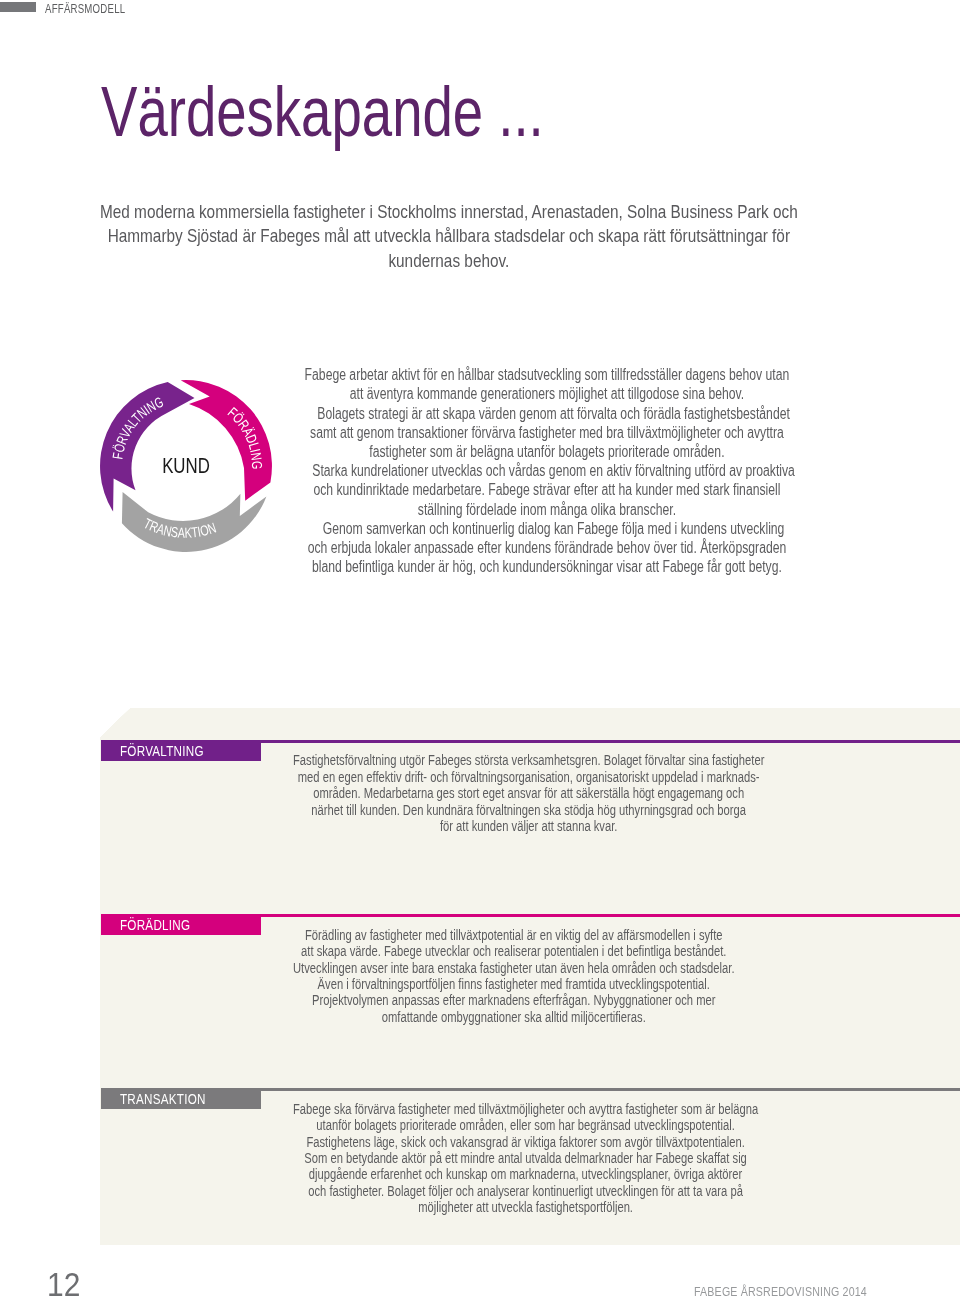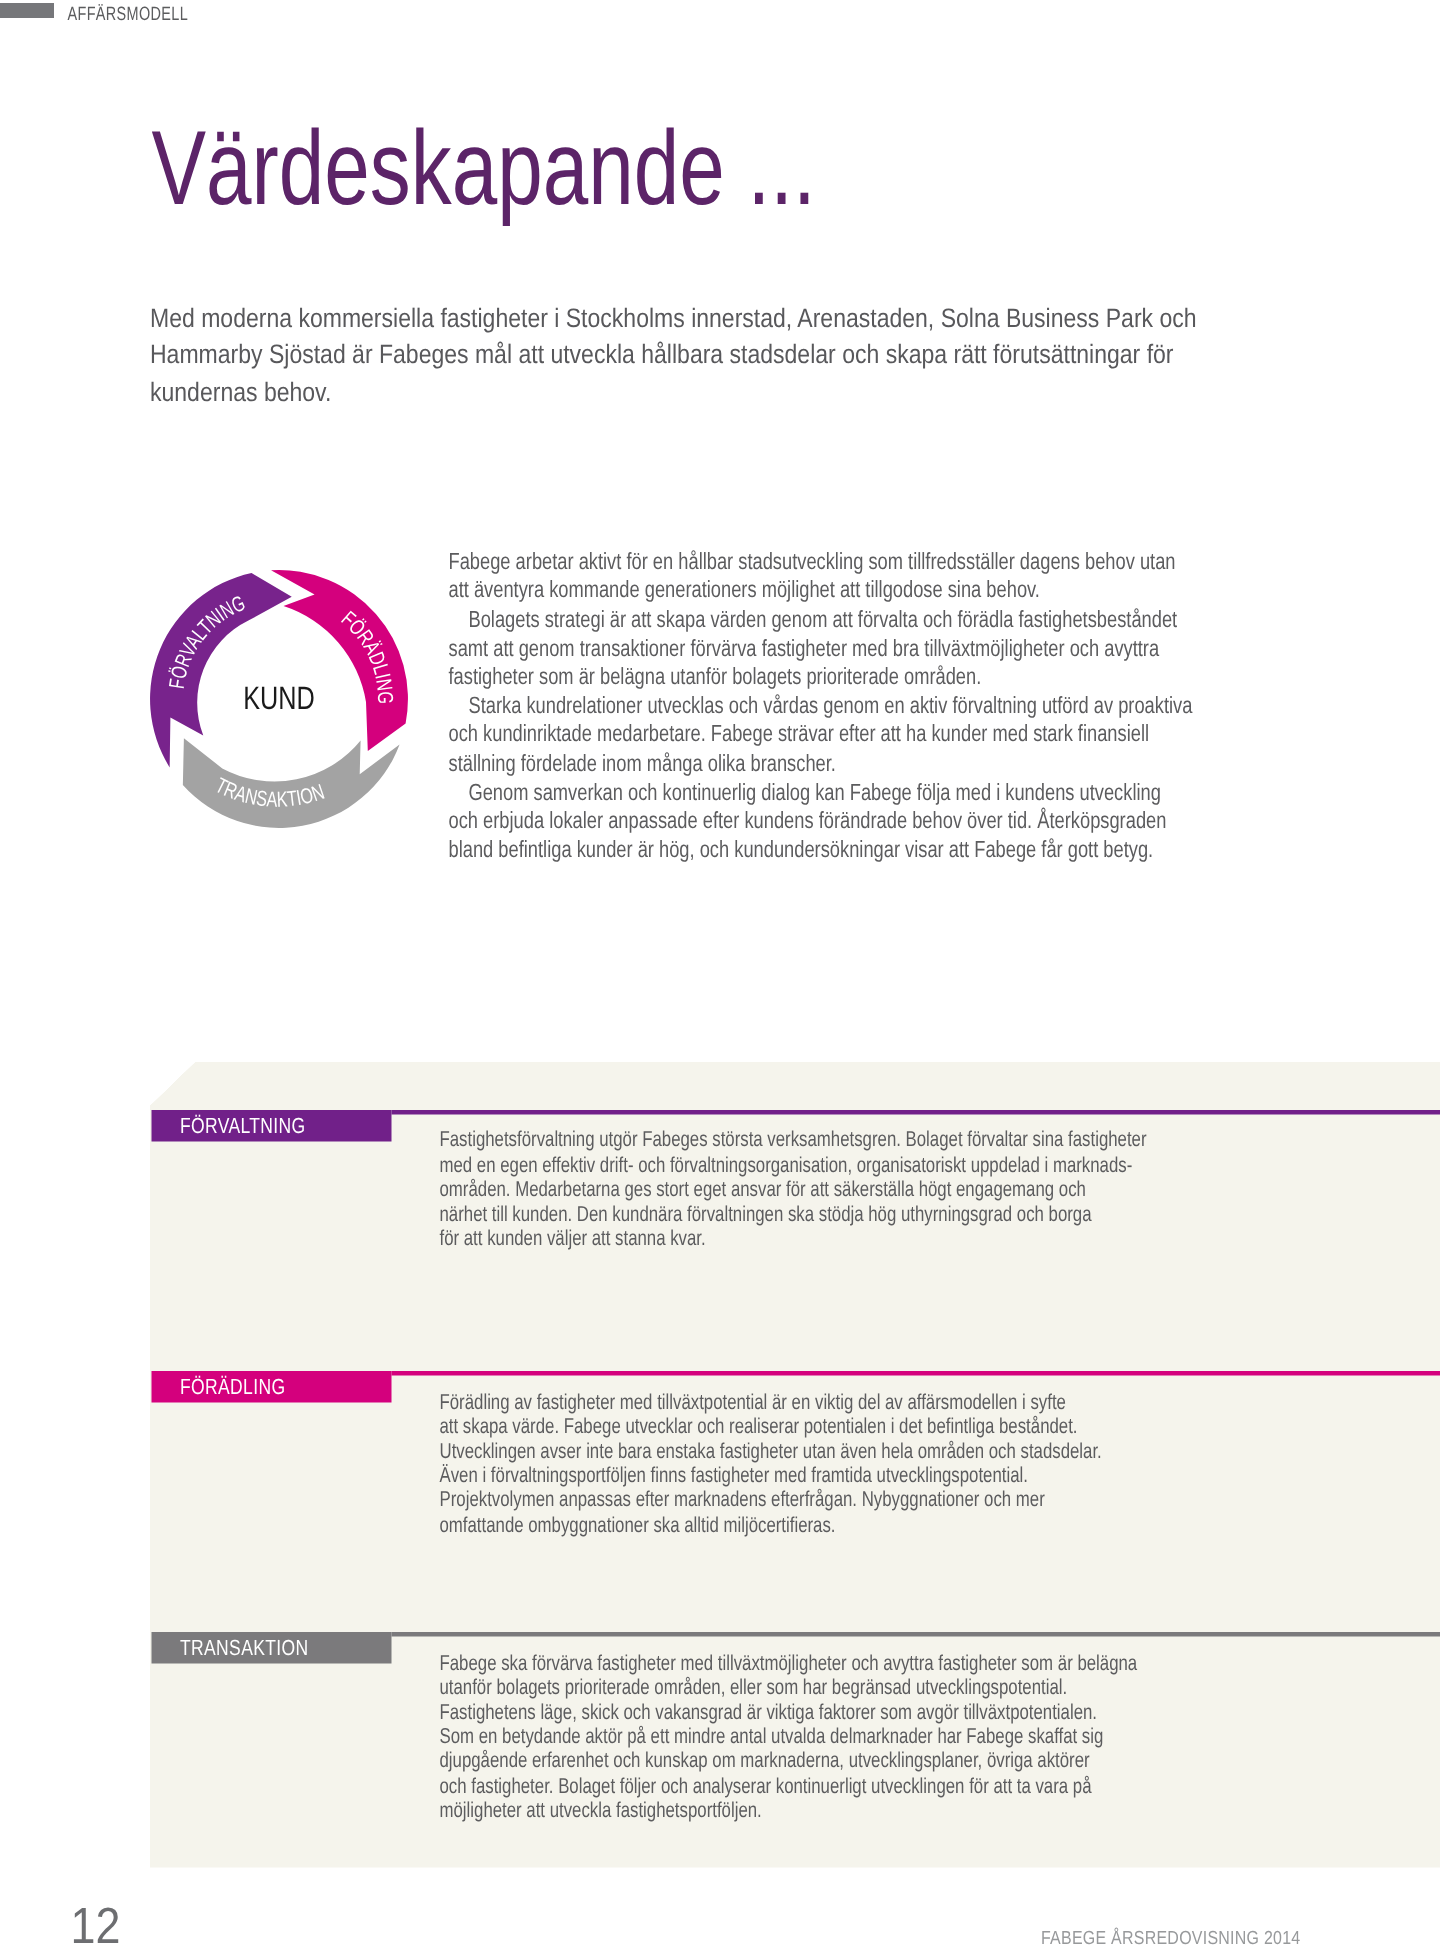--- a/index.html
+++ b/index.html
@@ -1,19 +1,19 @@
 <!DOCTYPE html>
 <html><head>
 <meta charset="utf-8">
 <style>
   html,body{margin:0;padding:0;}
   body{width:960px;height:1298px;background:#ffffff;
        font-family:"Liberation Sans",sans-serif;overflow:hidden;position:relative;
        -webkit-font-smoothing:antialiased;}
-  .page{position:absolute;left:0;top:0;width:960px;height:1298px;}
+  .page{position:absolute;left:0;top:0;width:960px;height:1298px;text-align:center;}
 
   
   #topbar{position:absolute;left:0;top:1.6px;width:36.3px;height:10.1px;background:#76777a;}
   #kicker{position:absolute;left:45.4px;top:1.1px;font-size:12.8px;color:#5b5c5e;
           letter-spacing:0.3px;transform:scaleX(0.753);transform-origin:0 0;white-space:nowrap;}
 
   
   #title{position:absolute;left:100.8px;top:76.2px;font-size:70.3px;line-height:71.0px;color:#5c2468;
          transform:scaleX(0.776);transform-origin:0 0;white-space:nowrap;}
   #lead{position:absolute;left:100.3px;top:199.9px;font-size:17.8px;line-height:24.6px;

